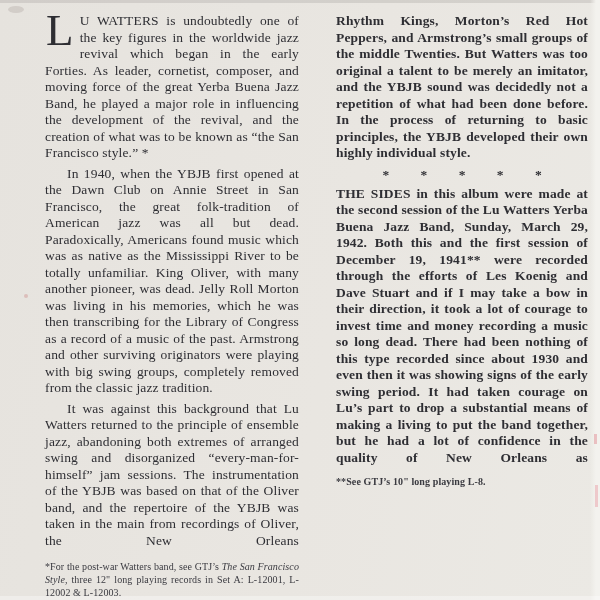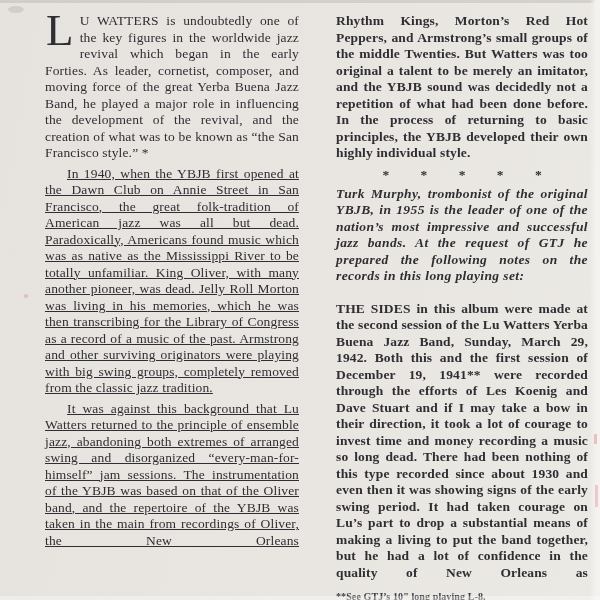--- a/index.html
+++ b/index.html
@@ -22,21 +22,21 @@
   .col-left  { left: 45px;  width: 254px; }
   .col-right { left: 336px; width: 252px; font-weight: bold; }
 
   p.body {
     margin: 0 0 4px 0;
     font-size: 13.5px;
     line-height: 16.5px;
     text-align: justify;
     letter-spacing: 0.15px;
   }
-  p.indent { text-indent: 22px; text-decoration: underline; }
+  p.indent { text-indent: 22px; }
   p.cont { text-align-last: justify; margin-bottom: 8px; }
 
   .dropcap {
     float: left;
     font-size: 45px;
     line-height: 33px;
     padding: 1px 6px 0 1px;
   }
 
   .separator {
@@ -103,26 +103,26 @@
 <body>
 
 <div class="page">
 
   <div class="col col-left">
     <p class="body">
       <span class="dropcap">L</span><span>U WATTERS is undoubtedly one of the key figures in the worldwide jazz revival which began in the early Forties. As leader, cornetist, composer, and moving force of the great Yerba Buena Jazz Band, he played a major role in influencing the development of the revival, and the creation of what was to be known as “the San Francisco style.” *</span>
     </p>
     <p class="body indent">In 1940, when the YBJB first opened at the Dawn Club on Annie Street in San Francisco, the great folk-tradition of American jazz was all but dead. Paradoxically, Americans found music which was as native as the Mississippi River to be totally unfamiliar. King Oliver, with many another pioneer, was dead. Jelly Roll Morton was living in his memories, which he was then transcribing for the Library of Congress as a record of a music of the past. Armstrong and other surviving originators were playing with big swing groups, completely removed from the classic jazz tradition.</p>
     <p class="body indent cont">It was against this background that Lu Watters returned to the principle of ensemble jazz, abandoning both extremes of arranged swing and disorganized “every-man-for-himself” jam sessions. The instrumentation of the YBJB was based on that of the Oliver band, and the repertoire of the YBJB was taken in the main from recordings of Oliver, the New Orleans</p>
+    <p class="footnote"><span>*For the post-war Watters band, see GTJ’s </span><i>The San Francisco Style</i><span>, three 12" long playing records in Set A: L-12001, L-12002 &amp; L-12003.</span></p>
   </div>
 
   <div class="col col-right">
     <p class="body">Rhythm Kings, Morton’s Red Hot Peppers, and Armstrong’s small groups of the middle Twenties. But Watters was too original a talent to be merely an imitator, and the YBJB sound was decidedly not a repetition of what had been done before. In the process of returning to basic principles, the YBJB developed their own highly individual style.</p>
     <div class="separator">* * * * *</div>
-    <p class="body italic-para">Turk Murphy, trombonist of the original YBJB, in 1955 is the leader of one of the nation’s most impressive and successful jazz bands. At the request of GTJ he prepared the following notes on the records in this long playing set:</p>
     <p class="body cont">THE SIDES in this album were made at the second session of the Lu Watters Yerba Buena Jazz Band, Sunday, March 29, 1942. Both this and the first session of December 19, 1941** were recorded through the efforts of Les Koenig and Dave Stuart and if I may take a bow in their direction, it took a lot of courage to invest time and money recording a music so long dead. There had been nothing of this type recorded since about 1930 and even then it was showing signs of the early swing period. It had taken courage on Lu’s part to drop a substantial means of making a living to put the band together, but he had a lot of confidence in the quality of New Orleans as</p>
     <p class="footnote">**See GTJ’s 10" long playing L-8.</p>
   </div>
 
   <div class="edge-top"></div>
   <div class="edge-right"></div>
   <div class="edge-bottom"></div>
   <div class="smudge-topleft"></div>
   <div class="dot-left"></div>
   <div class="pink-mark-1"></div>

